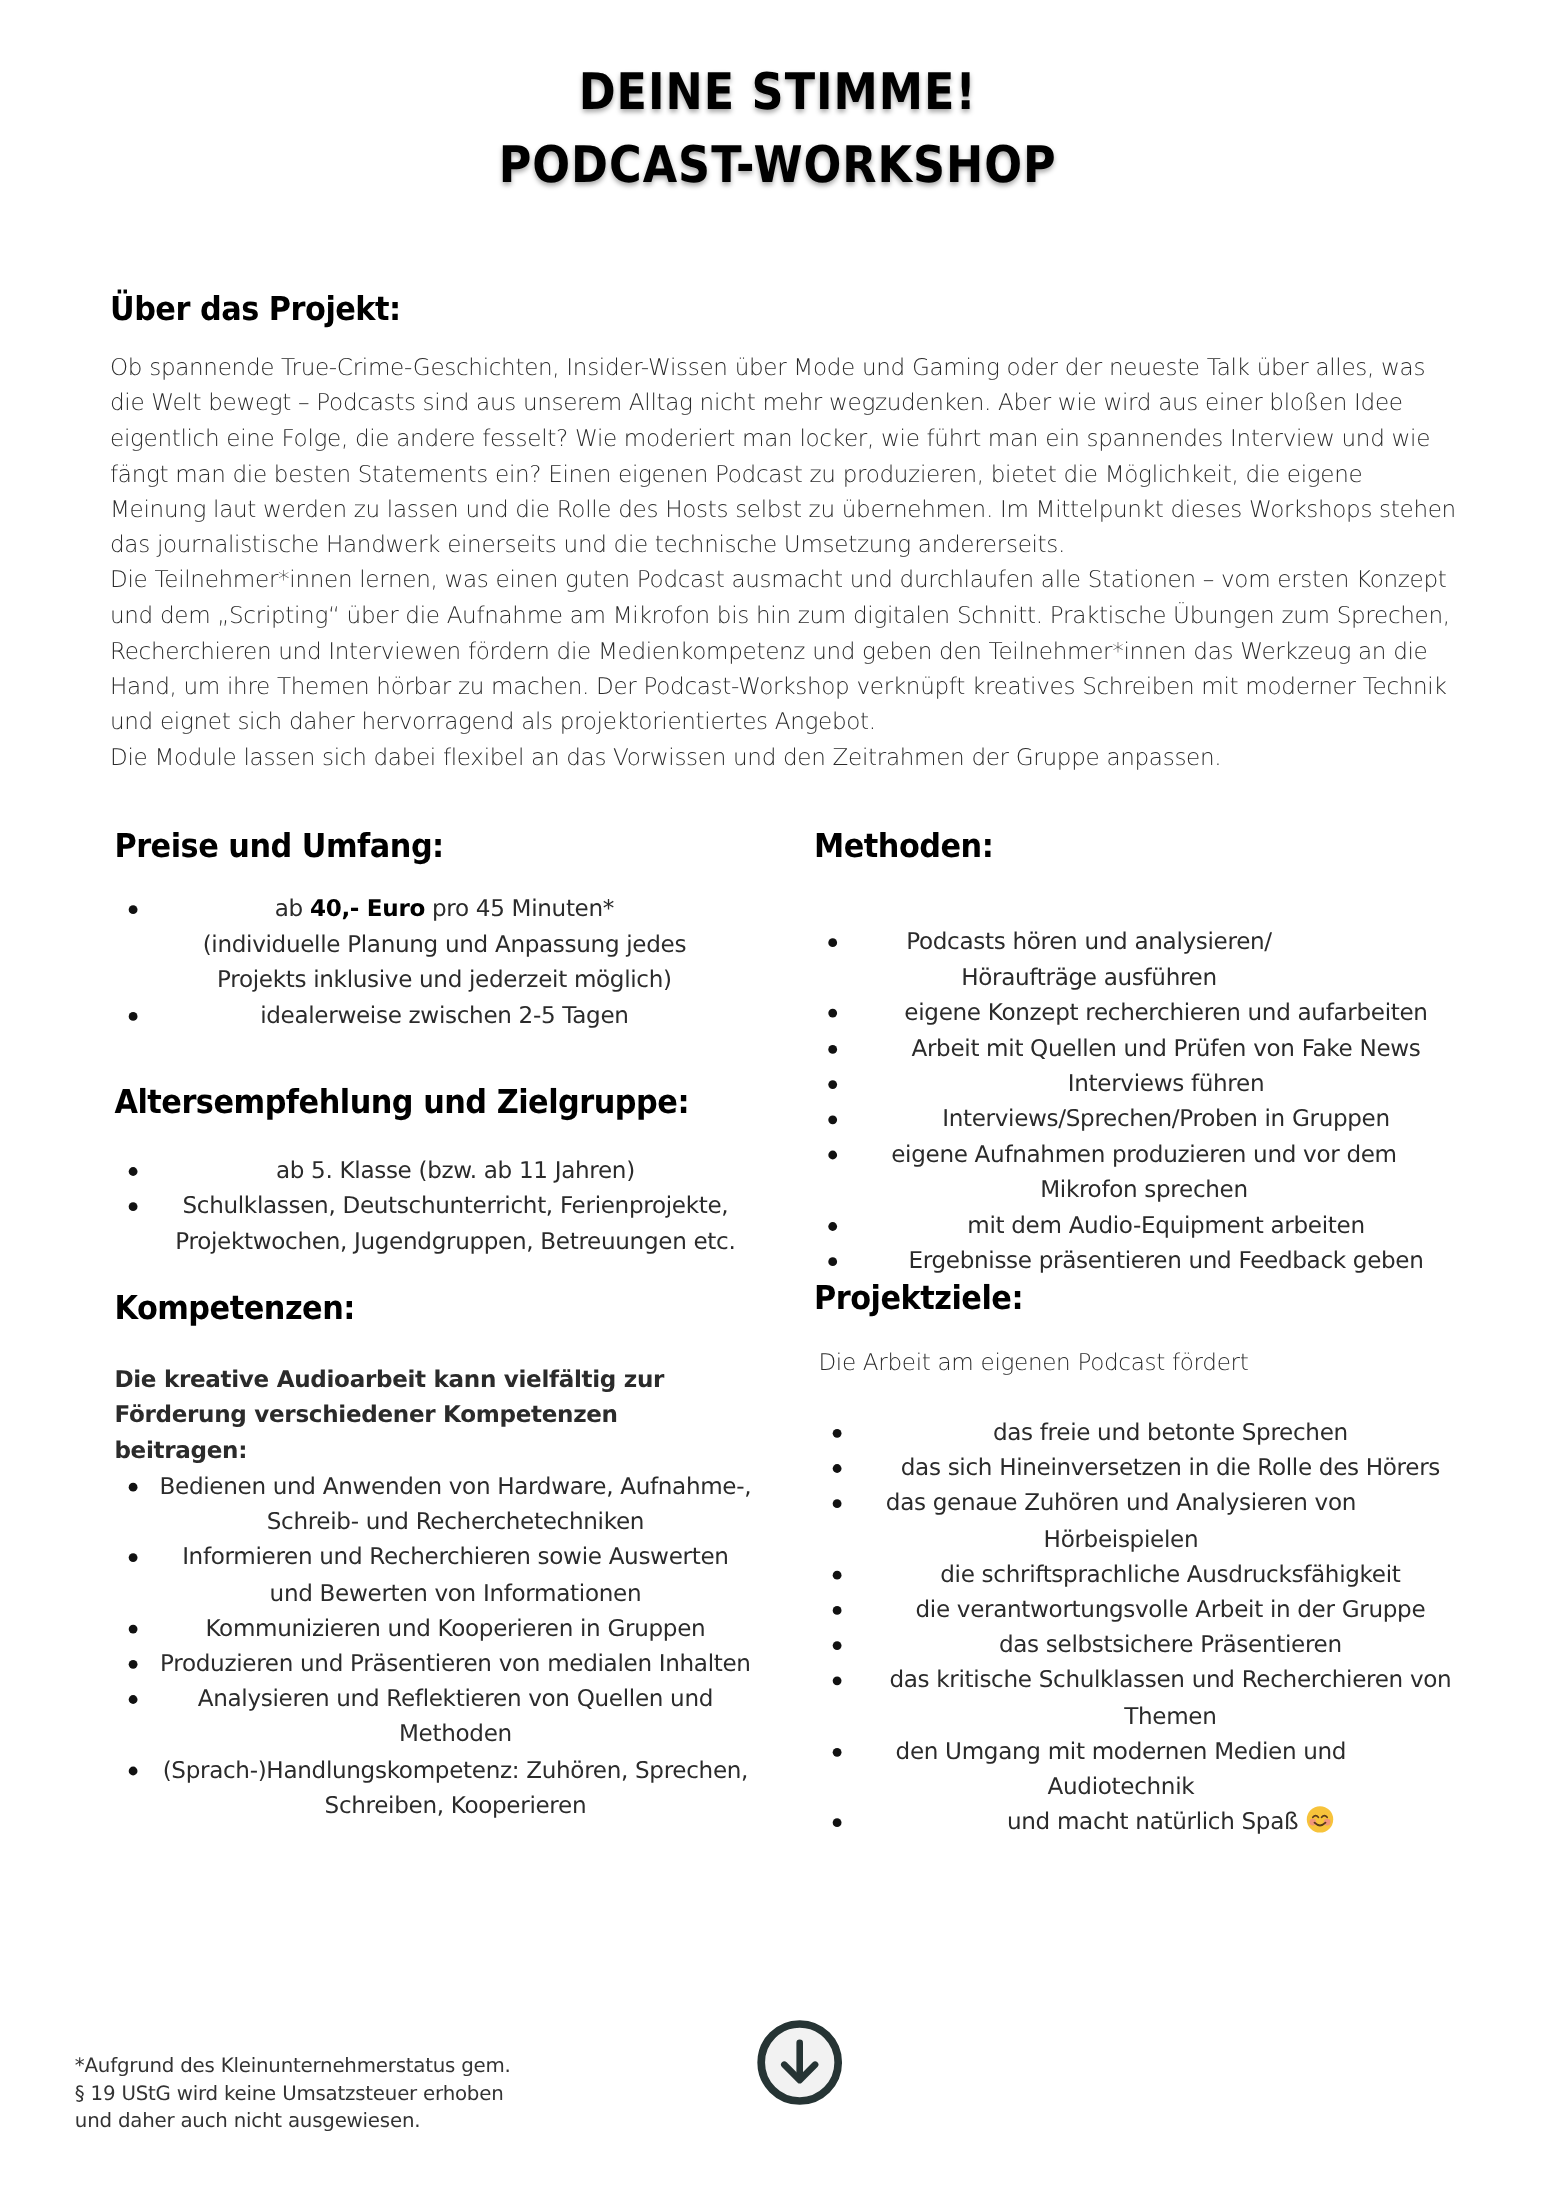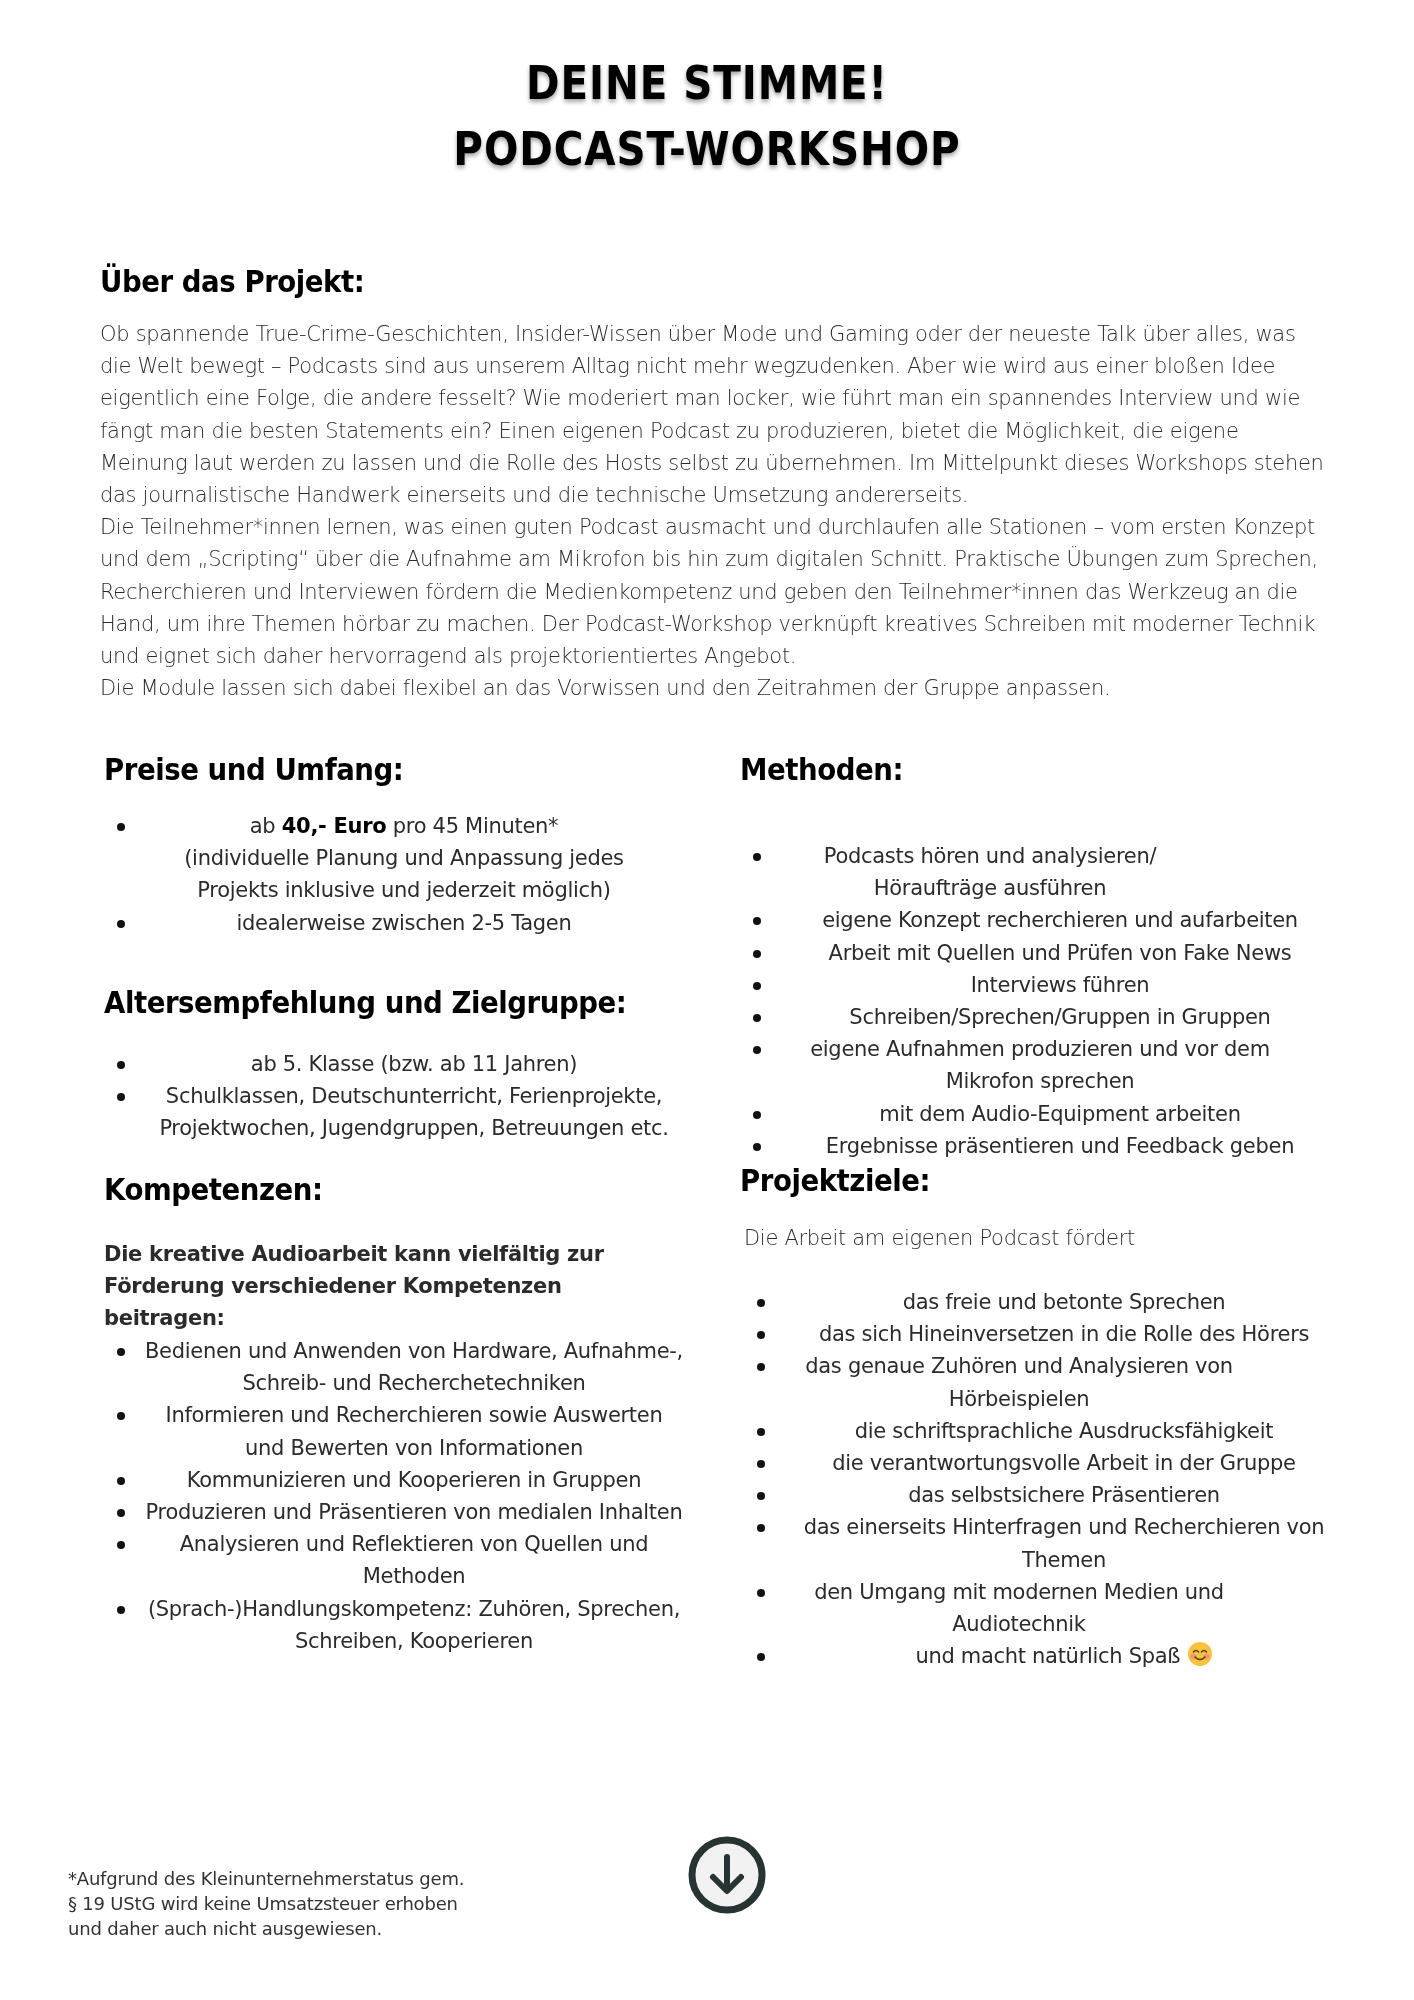--- a/index.html
+++ b/index.html
@@ -86,36 +86,36 @@
   <li>Analysieren und Reflektieren von Quellen und Methoden</li>
   <li>(Sprach-)Handlungskompetenz: Zuhören, Sprechen, Schreiben, Kooperieren</li>
 </ul>
 
 <h2 class="h" style="left:740px; top:752px;">Methoden:</h2>
 <ul class="bl" style="left:740px; top:808px; width:600px;">
   <li style="width:420px;margin-top:32px;">Podcasts hören und analysieren/ Höraufträge ausführen</li>
   <li>eigene Konzept recherchieren und aufarbeiten</li>
   <li>Arbeit mit Quellen und Prüfen von Fake News</li>
   <li>Interviews führen</li>
-  <li>Schreiben/Sprechen/Gruppen in Gruppen</li>
+  <li>Interviews/Sprechen/Proben in Gruppen</li>
   <li style="width:520px;">eigene Aufnahmen produzieren und vor dem Mikrofon sprechen</li>
   <li>mit dem Audio-Equipment arbeiten</li>
   <li>Ergebnisse präsentieren und Feedback geben</li>
 </ul>
 
 <h2 class="h" style="left:740px; top:1163px;">Projektziele:</h2>
 <div class="body-text" style="left:744px; top:1222px; width:590px;">Die Arbeit am eigenen Podcast fördert</div>
 <ul class="bl" style="left:744px; top:1286px; width:600px;">
   <li>das freie und betonte Sprechen</li>
   <li>das sich Hineinversetzen in die Rolle des Hörers</li>
   <li style="width:470px;">das genaue Zuhören und Analysieren von Hörbeispielen</li>
   <li>die schriftsprachliche Ausdrucksfähigkeit</li>
   <li>die verantwortungsvolle Arbeit in der Gruppe</li>
   <li>das selbstsichere Präsentieren</li>
-  <li style="width:560px;">das einerseits Hinterfragen und Recherchieren von Themen</li>
+  <li style="width:560px;">das kritische Schulklassen und Recherchieren von Themen</li>
   <li style="width:470px;">den Umgang mit modernen Medien und Audiotechnik</li>
   <li>
     <span>und macht natürlich Spaß</span>
     <span class="emoji">
       <svg width="26" height="26" viewBox="0 0 26 26">
         <circle cx="13" cy="13" r="12" fill="#f7c33b"></circle>
         <circle cx="6.5" cy="15.5" r="3" fill="#f08a8a" opacity="0.8"></circle>
         <circle cx="19.5" cy="15.5" r="3" fill="#f08a8a" opacity="0.8"></circle>
         <path d="M6.5 11 Q9 8 11.5 11" stroke="#5a3a1a" stroke-width="1.6" fill="none" stroke-linecap="round"></path>
         <path d="M14.5 11 Q17 8 19.5 11" stroke="#5a3a1a" stroke-width="1.6" fill="none" stroke-linecap="round"></path>

